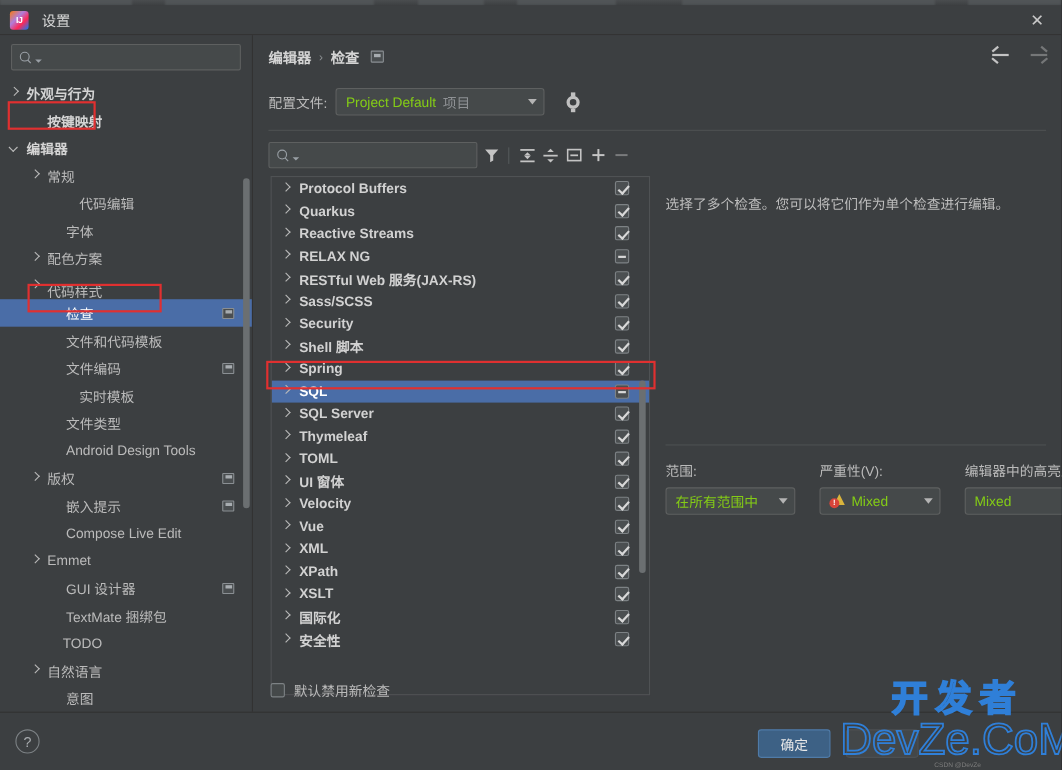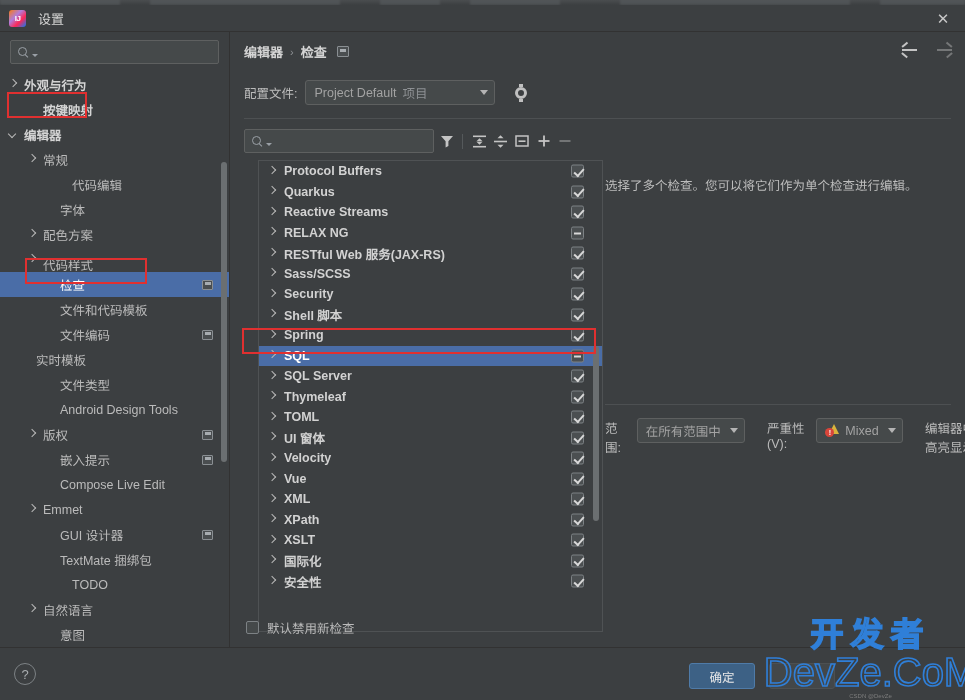--- a/index.html
+++ b/index.html
@@ -225,21 +225,21 @@
   }
   .profile-label { color: #bbbbbb; font-size: 12.5px; }
   .combo {
     height: 25px; min-width: 60px;
     background: #45494a;
     border: 1px solid #5e6060; border-radius: 3px;
     display: flex; align-items: center;
     padding: 0 6px 0 8px; gap: 6px;
     cursor: pointer;
   }
-  .combo .val { color: #a3a3a3; font-size: 12.5px; white-space: nowrap; }
+  .combo .val { color: #84cc16; font-size: 12.5px; white-space: nowrap; }
   .combo .sub { color: #8e9194; font-size: 12.5px; }
   .combo .dd {
     width: 0; height: 0; margin-left: auto;
     border-left: 4.5px solid transparent; border-right: 4.5px solid transparent;
     border-top: 5px solid #b4b4b4;
   }
   #profile-combo { width: 190px; }
   .gear {
     width: 16px; height: 16px; position: relative; cursor: pointer;
     margin-left: 10px;
@@ -280,21 +280,21 @@
     display: flex; align-items: center; justify-content: center;
     position: relative; cursor: pointer;
   }
   .tb-btn.dim { opacity: .45; cursor: default; }
   .tb-sep {
     width: 1px; height: 15px; background: #55595b; margin: 0 4px 0 6px;
   }
 
   
   .insp-list {
-    position: absolute; top: 128px; left: 28px;
+    position: absolute; top: 128px; left: 16px;
     width: 345px; height: 472px;
     background: #3c3f41;
     border: 1px solid #4f5254;
     overflow: hidden;
   }
   .irow {
     height: 20.5px;
     display: flex; align-items: center;
     padding: 0 0 0 8px;
     position: relative;
@@ -337,21 +337,21 @@
     color: #bdbdbd; font-size: 12.5px; line-height: 1.5;
   }
   .detail-rule {
     position: absolute; left: 375px; right: 14px; top: 372px;
     height: 1px; background: #4d5052;
   }
   .detail-fields {
     position: absolute; top: 386px; left: 375px;
     display: flex; gap: 22px; align-items: flex-start;
   }
-  .field { display: flex; flex-direction: row; gap: 6px; }
+  .field { display: flex; flex-direction: column; gap: 6px; }
   .field-label { color: #bbbbbb; font-size: 12.5px; }
   .sev-icon {
     width: 14px; height: 13px; position: relative; flex: 0 0 auto;
   }
   .sev-icon .tri {
     position: absolute; right: 0; top: 0;
     width: 0; height: 0;
     border-left: 5.5px solid transparent; border-right: 5.5px solid transparent;
     border-bottom: 10px solid #d9b43c;
   }
@@ -500,21 +500,21 @@
           </div>
           <div class="trow" style="padding-left: 44px;">
             <span class="arrow "></span>
             <span class="tlabel" style="margin-left: 5px;">文件和代码模板</span>
           </div>
           <div class="trow" style="padding-left: 44px;">
             <span class="arrow "></span>
             <span class="tlabel" style="margin-left: 5px;">文件编码</span>
             <span class="badge"></span>
           </div>
-          <div class="trow" style="padding-left: 20px;">
+          <div class="trow" style="padding-left: 56px;">
             <span class="arrow "></span>
             <span class="tlabel" style="margin-left: 5px;">实时模板</span>
           </div>
           <div class="trow" style="padding-left: 44px;">
             <span class="arrow "></span>
             <span class="tlabel" style="margin-left: 5px;">文件类型</span>
           </div>
           <div class="trow" style="padding-left: 44px;">
             <span class="arrow "></span>
             <span class="tlabel" style="margin-left: 5px;">Android Design Tools</span>
@@ -541,21 +541,21 @@
             <span class="arrow "></span>
             <span class="tlabel" style="margin-left: 5px;">GUI 设计器</span>
             <span class="badge"></span>
           </div>
           <div class="trow" style="padding-left: 44px;">
             <span class="arrow "></span>
             <span class="tlabel" style="margin-left: 5px;">TextMate 捆绑包</span>
           </div>
           <div class="trow" style="padding-left: 44px;">
             <span class="arrow "></span>
-            <span class="tlabel" style="margin-left: 17px;">TODO</span>
+            <span class="tlabel" style="margin-left: 2px;">TODO</span>
           </div>
           <div class="trow" style="padding-left: 27px;">
             <span class="arrow closed"></span>
             <span class="tlabel" style="margin-left: 5px;">自然语言</span>
           </div>
           <div class="trow" style="padding-left: 44px;">
             <span class="arrow "></span>
             <span class="tlabel" style="margin-left: 5px;">意图</span>
           </div>
         </div>

